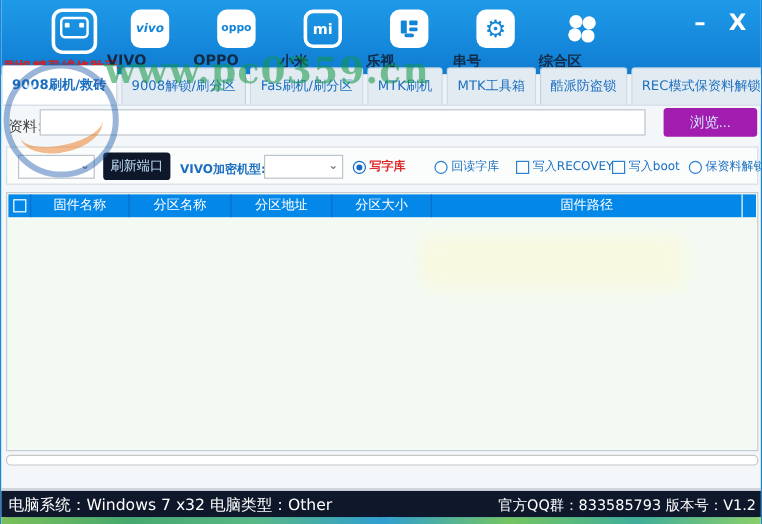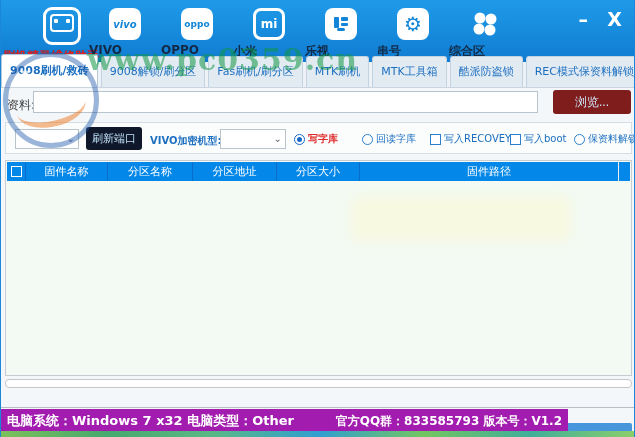--- a/index.html
+++ b/index.html
@@ -35,21 +35,21 @@
        background:#e3ebf2;border:1px solid #c2d2e0;border-bottom:none;border-radius:3px 3px 0 0;
        white-space:nowrap;cursor:pointer;}
   .tab.active{background:#ffffff;font-weight:bold;height:24px;line-height:24px;margin-left:0;
               border-color:#b5c9da;}
 
   
   .file-row{position:absolute;left:0;top:88px;width:635px;height:30px;}
   .file-label{position:absolute;left:6px;top:9px;font-size:12px;color:#444;}
   .file-input{position:absolute;left:32px;top:3px;width:505px;height:22px;border:1px solid #b9c4cc;
               background:#fff;box-sizing:border-box;font-size:12px;padding:0 4px;outline:none;}
-  .browse-btn{position:absolute;left:552px;top:2px;width:78px;height:24px;background:#7f1d1d;
+  .browse-btn{position:absolute;left:552px;top:2px;width:78px;height:24px;background:#a21caf;
               border:none;border-radius:3px;color:#cfe6f8;font-size:12px;cursor:pointer;}
 
   
   .group{position:absolute;left:4px;top:122px;width:627px;height:32px;border:1px solid #d6dde3;
          background:#fbfdfc;box-sizing:border-box;}
   .combo{position:absolute;top:6px;height:20px;background:#fff;border:1px solid #b9c4cc;box-sizing:border-box;cursor:pointer;}
   .combo .caret{position:absolute;right:3px;top:3px;font-size:10px;color:#667;}
   .combo1{left:9px;width:64px;}
   .combo2{left:214px;width:66px;}
   .refresh-btn{position:absolute;left:80px;top:4px;width:56px;height:23px;background:#0f172a;border:none;
@@ -81,21 +81,21 @@
               filter:blur(6px);border-radius:8px;}
 
   
   .progress{position:absolute;left:4px;top:379px;width:627px;height:9px;border:1px solid #c6c6c6;
             border-radius:4px;background:#fff;box-sizing:border-box;}
   .start-btn{position:absolute;left:4px;top:391px;width:627px;height:15px;background:#4795da;border:none;
              border-radius:2px;color:#d9ecfa;font-size:11px;line-height:14px;cursor:pointer;margin-top:32px;}
   .divider{position:absolute;left:0;top:407px;width:635px;height:1px;background:#b9bfc5;}
 
   
-  .statusbar{position:absolute;left:0;top:409px;width:567px;height:22px;background:#a21caf;color:#fff;font-weight:bold;}
+  .statusbar{position:absolute;left:0;top:409px;width:635px;height:22px;background:#0f172a;color:#fff;}
   .status-left{position:absolute;left:6px;top:3px;font-size:13px;}
   .status-right{position:absolute;right:6px;top:4px;font-size:12px;}
   .status-right span{}
   .bottom-strip{position:absolute;left:0;top:431px;width:635px;height:6px;
                 background:linear-gradient(90deg,#7cc05a,#46a96e,#59b886,#2f9fd0,#74c561,#3fae9a,#8ccf6a);}
 
   
   .wm-text{position:absolute;left:86px;top:42px;font-size:30px;font-weight:bold;letter-spacing:1px;
            color:rgba(16,150,70,.55);pointer-events:none;z-index:50;font-family:"DejaVu Serif","Liberation Serif",serif;}
   .wm-circle{position:absolute;left:2px;top:52px;width:96px;height:96px;border:5px solid rgba(30,90,170,.45);

